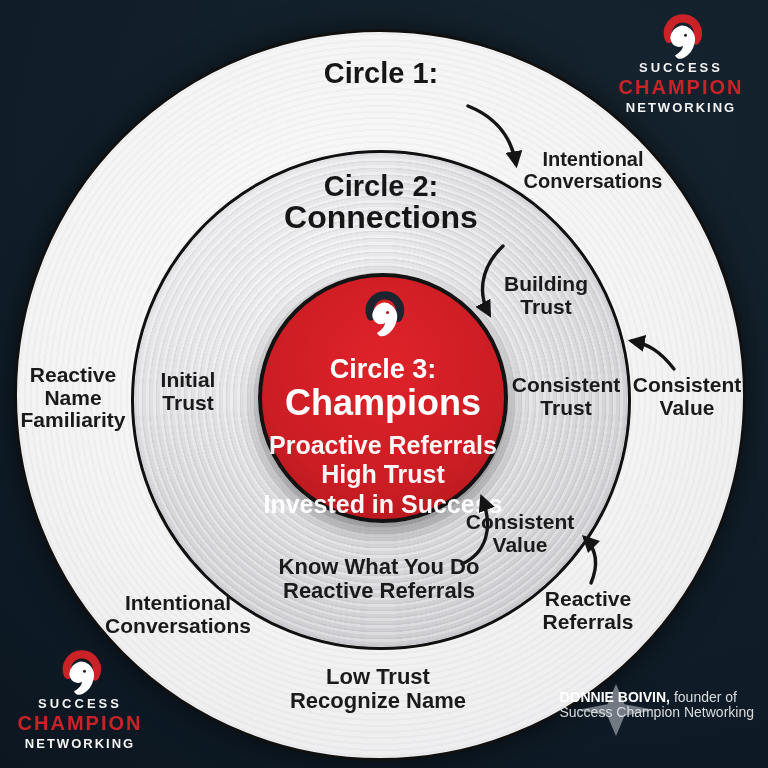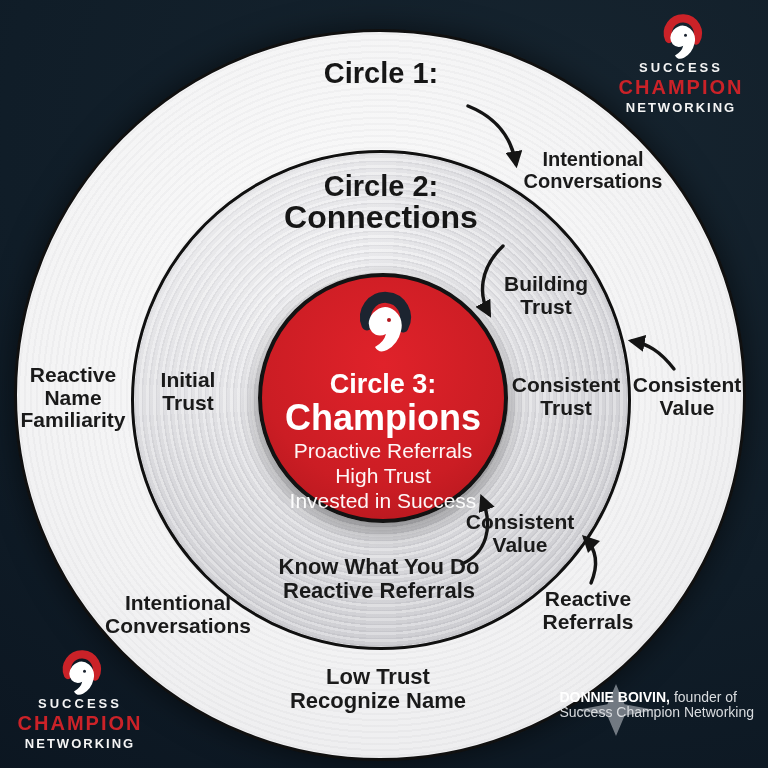--- a/index.html
+++ b/index.html
@@ -33,21 +33,21 @@
   .circle3{
     left:258px;top:273px;width:250px;height:250px;
     border:4px solid #131313;
     background:radial-gradient(circle at 50% 36%, #e0222a 0%, #cb1d24 62%, #ad151c 100%);
     box-shadow:0 8px 20px rgba(0,0,0,0.4);
     display:flex;flex-direction:column;align-items:center;text-align:center;
     color:#ffffff;padding-top:12px;
   }
   .c3-title1{font-size:27px;font-weight:bold;margin-top:16px;}
   .c3-title2{font-size:36px;font-weight:bold;margin-top:-3px;}
-  .c3-sub{font-size:21px;line-height:1.18;color:rgba(255,255,255,0.96);font-weight:normal;}
+  .c3-sub{font-size:25px;line-height:1.18;margin-top:7px;color:rgba(255,255,255,0.96);font-weight:bold;}
   
   .ring-title{position:absolute;transform:translateX(-50%);text-align:center;color:#161616;line-height:1.05;}
   .ring-title .l1{font-size:29px;font-weight:bold;}
   .ring-title .l2{font-size:32px;font-weight:bold;}
   
   .lbl{position:absolute;transform:translateX(-50%);text-align:center;color:#1a1a1a;font-weight:bold;line-height:1.08;}
   .s20{font-size:20px;} .s21{font-size:21px;} .s22{font-size:22px;}
   
   svg.arrows{position:absolute;left:0;top:0;pointer-events:none;}
   

